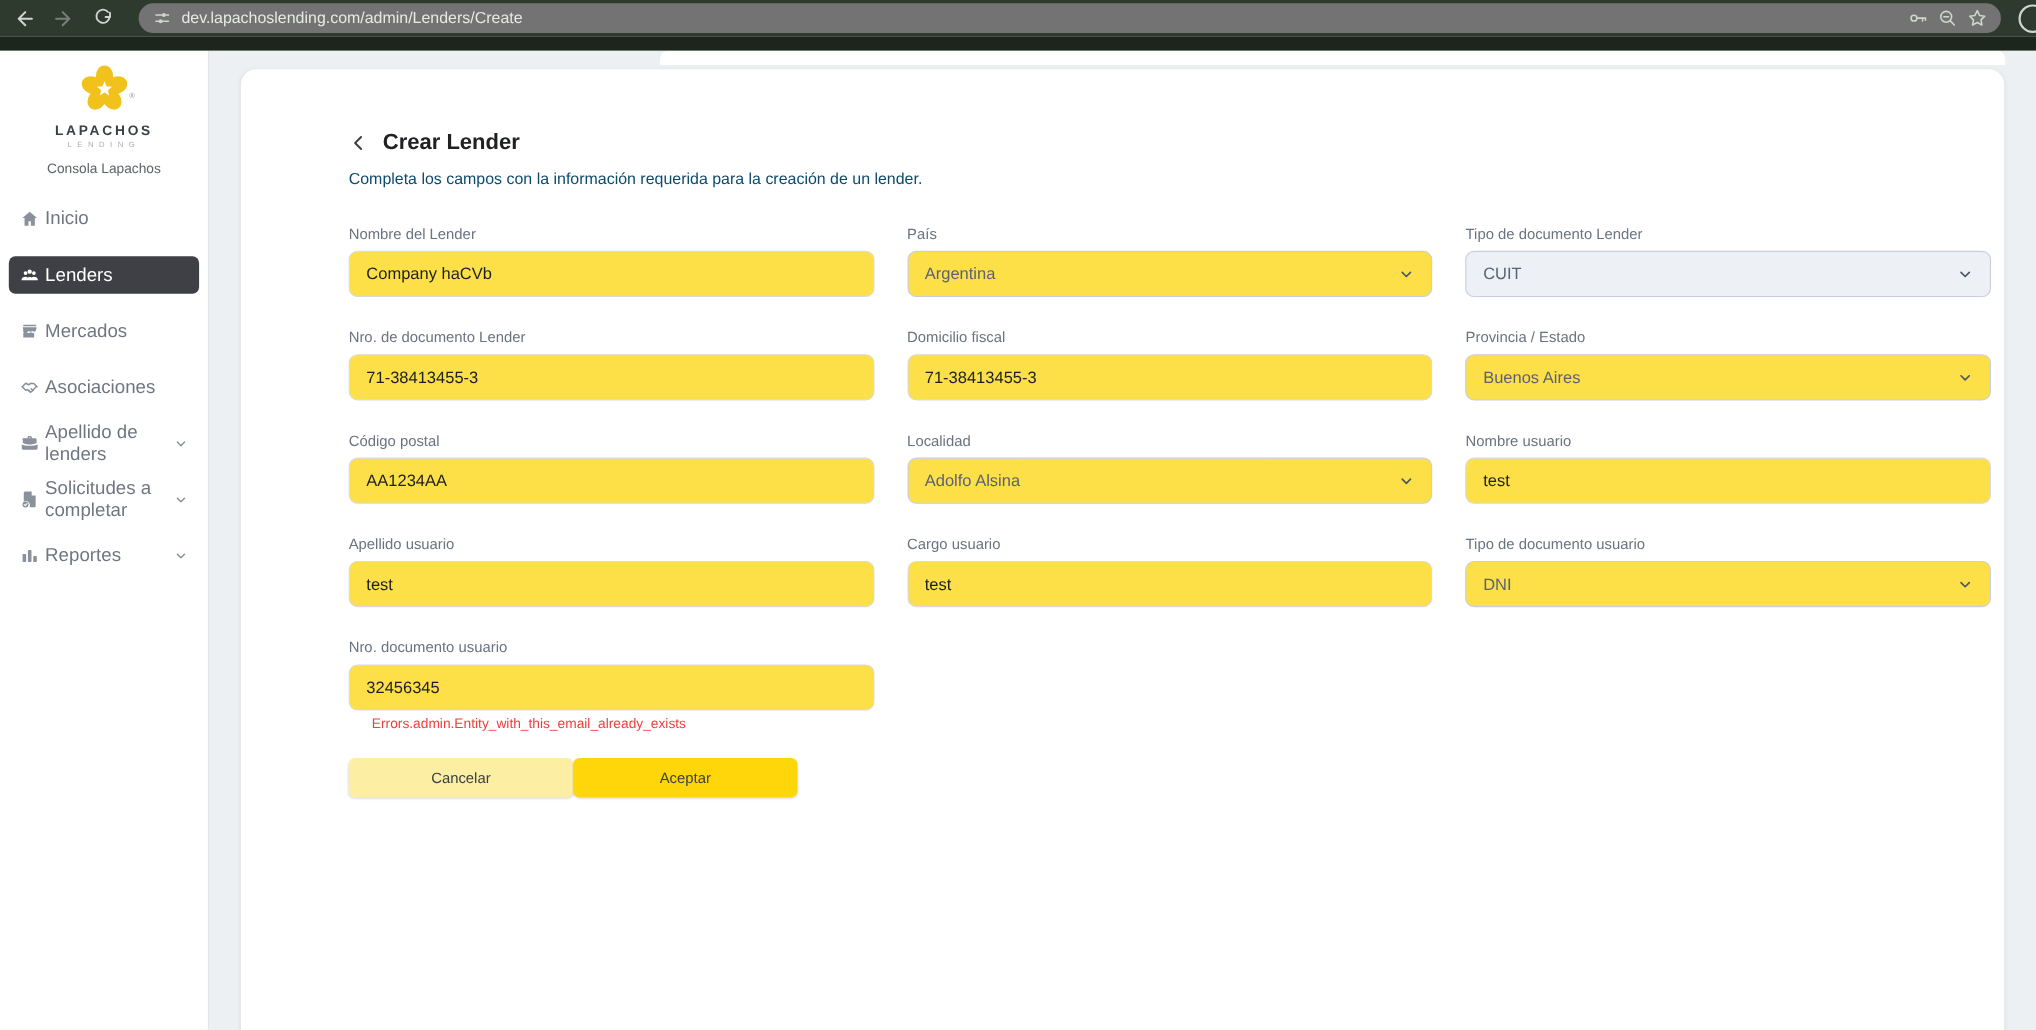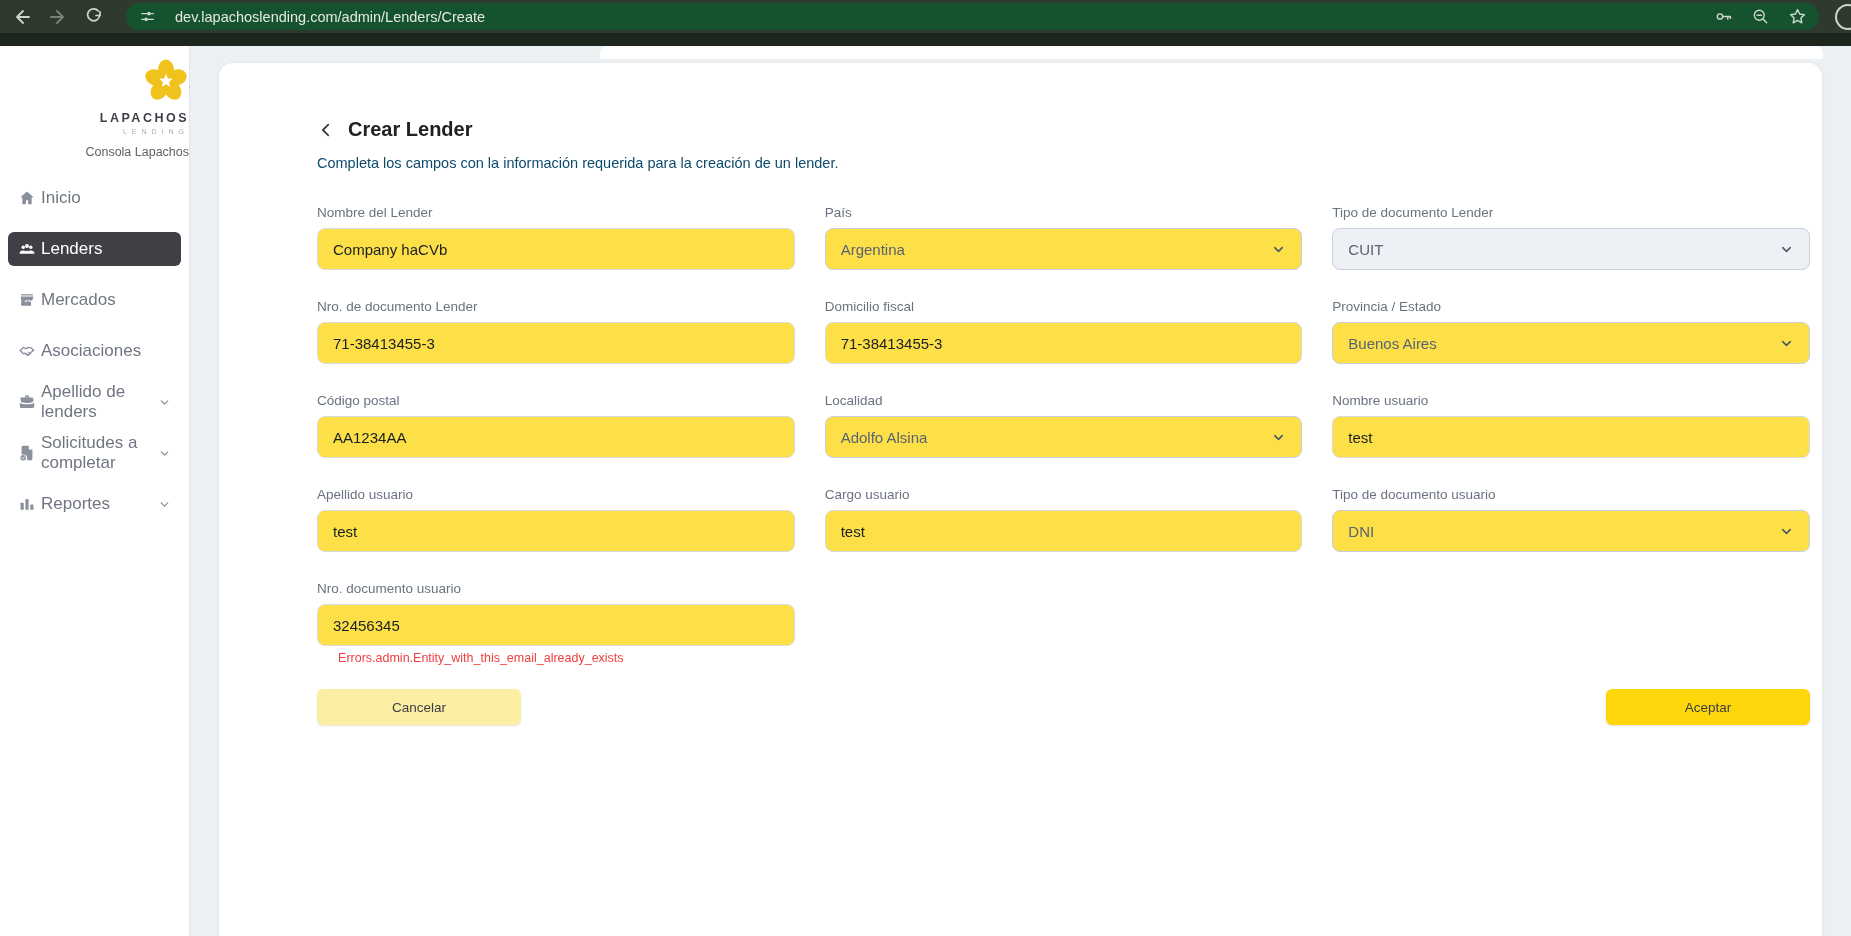--- a/index.html
+++ b/index.html
@@ -4,35 +4,35 @@
 <style>
   * { box-sizing: border-box; margin: 0; padding: 0; }
   html,body { width:1851px; height:936px; overflow:hidden; font-family:"Liberation Sans", sans-serif; background:#edf0f2; }
 
   
   .chrome { position:absolute; top:0; left:0; width:1851px; height:33px; background:#2f3a2e; display:flex; align-items:center; padding:0 12px; gap:16px; z-index:50; }
   .chrome-strip { position:absolute; top:33px; left:0; width:1851px; height:13px; background:#1c261c; z-index:50; }
   .nav-ic { width:20px; height:20px; flex:none; cursor:pointer; }
   .nav-ic svg { width:20px; height:20px; display:block; }
   .nav-ic.dim { opacity:.45; }
-  .url-pill { flex:1; height:27px; background:#14532d; border-radius:14px; display:flex; align-items:center; padding:0 12px; gap:18px; margin-left:6px; }
+  .url-pill { flex:1; height:27px; background:#737373; border-radius:14px; display:flex; align-items:center; padding:0 12px; gap:8px; margin-left:6px; }
   .url-text { color:#e6e9e4; font-size:14.5px; flex:1; white-space:nowrap; }
   .pill-ic { width:19px; height:19px; flex:none; cursor:pointer; }
   .pill-ic svg { width:19px; height:19px; display:block; }
   .profile-cut { width:26px; height:26px; border-radius:50%; border:2px solid #cfd6cd; margin-right:-22px; flex:none; cursor:pointer; }
 
   
   .content { position:absolute; top:46px; left:0; width:1851px; height:890px; display:flex; }
   .sidebar { width:190px; background:#ffffff; border-right:1px solid #e2e4e7; height:100%; flex:none; }
   .main { flex:1; position:relative; background:#edf0f2; }
   .top-band { position:absolute; top:0; left:410px; right:28px; height:13px; background:#ffffff; border-radius:8px 8px 0 0; }
   .card { position:absolute; left:29px; right:29px; top:17px; bottom:-30px; background:#ffffff; border-radius:14px; box-shadow:0 1px 4px rgba(0,0,0,.07); padding:55px 12px 0 98px; }
 
   
-  .logo-wrap { padding-top:12px; text-align:right; position:relative; }
+  .logo-wrap { padding-top:12px; text-align:center; position:relative; }
   .flower { width:46px; height:46px; display:inline-block; position:relative; }
   .reg { position:absolute; font-size:7px; color:#9aa0a6; margin-top:26px; }
   .logo-title { font-size:12.5px; font-weight:bold; letter-spacing:2.5px; color:#3b3f46; margin-top:3px; }
   .logo-sub { font-size:7px; letter-spacing:5px; color:#a8adb5; margin-top:3px; }
   .console-label { font-size:12.5px; color:#5f6368; margin-top:10px; }
   .nav { margin-top:22px; }
   .nav-item { height:34px; margin:0 8px 17px 8px; display:flex; align-items:center; gap:5px; padding:0 10px; border-radius:6px; cursor:pointer; color:#707681; font-size:17px; }
   .nav-item .ic { width:18px; height:18px; flex:none; color:#8a919c; }
   .nav-item .ic svg { width:18px; height:18px; display:block; }
   .nav-item.active { background:#3e4045; color:#ffffff; }
@@ -54,21 +54,21 @@
   .control { width:100%; height:42px; border:1px solid #d8dadd; border-radius:8px; background:#fde047; padding:0 15px; font-size:15px; color:#1b1f24; font-family:"Liberation Sans", sans-serif; display:flex; align-items:center; }
   input.control { outline:none; }
   .select { border-color:#c9cde0; cursor:pointer; }
   .selval { color:#5a6275; }
   .chev { margin-left:auto; width:15px; height:15px; color:#4a5568; flex:none; }
   .chev svg { width:15px; height:15px; display:block; }
   .select.filled { background:#edf0f5; }
   .error-msg { position:absolute; top:100%; margin-top:5px; width:100%; text-align:center; padding-right:150px; font-size:12.5px; color:#f03e3e; white-space:nowrap; }
 
   
-  .actions { margin-top:43px; display:flex; justify-content:space-between; }
+  .actions { margin-top:43px; display:flex; }
   .btn { width:204px; height:36px; border:none; border-radius:6px; font-size:13.5px; color:#3b4045; font-family:"Liberation Sans", sans-serif; cursor:pointer; box-shadow:0 1px 2px rgba(0,0,0,.12); }
   .btn-cancel { background:#fcefa3; }
   .btn-accept { background:#ffd60a; }
 </style>
 </head>
 <body>
 
 <div class="chrome">
   <span class="nav-ic">
     <svg viewBox="0 0 20 20" fill="none" stroke="#cfd6cd" stroke-width="1.8" stroke-linecap="round" stroke-linejoin="round">

